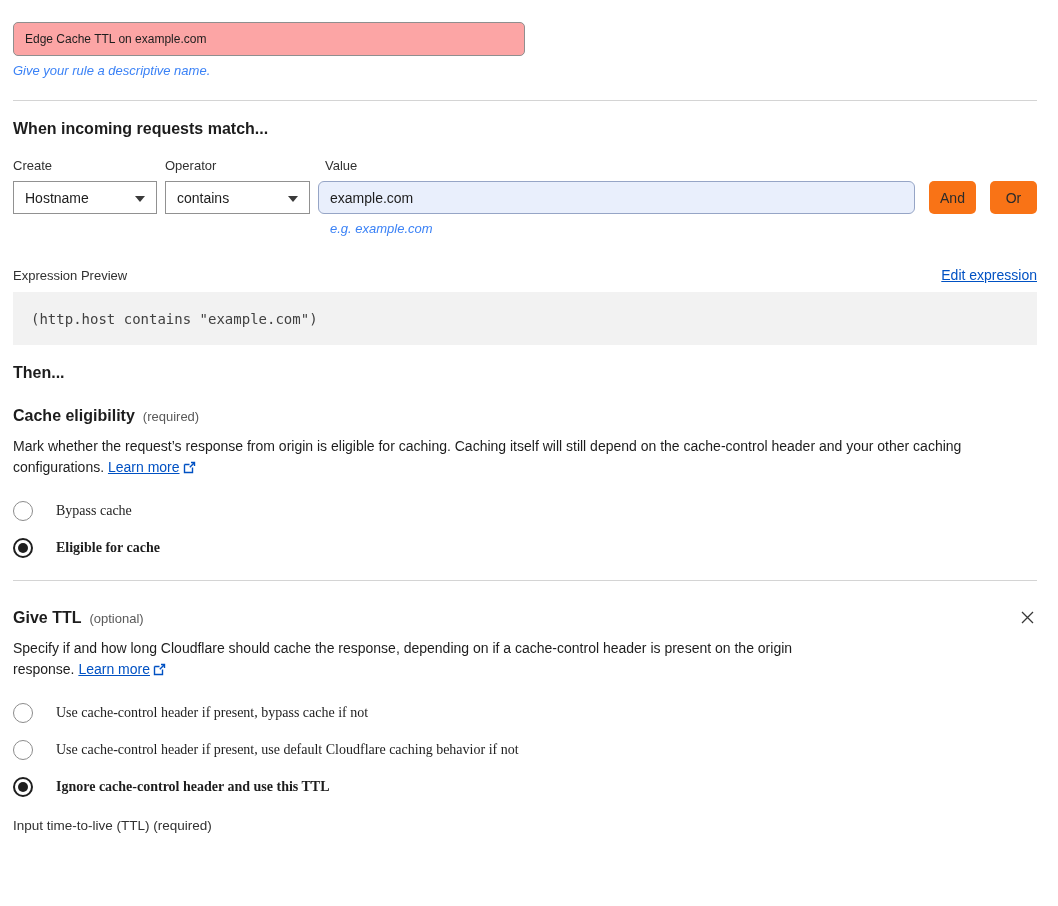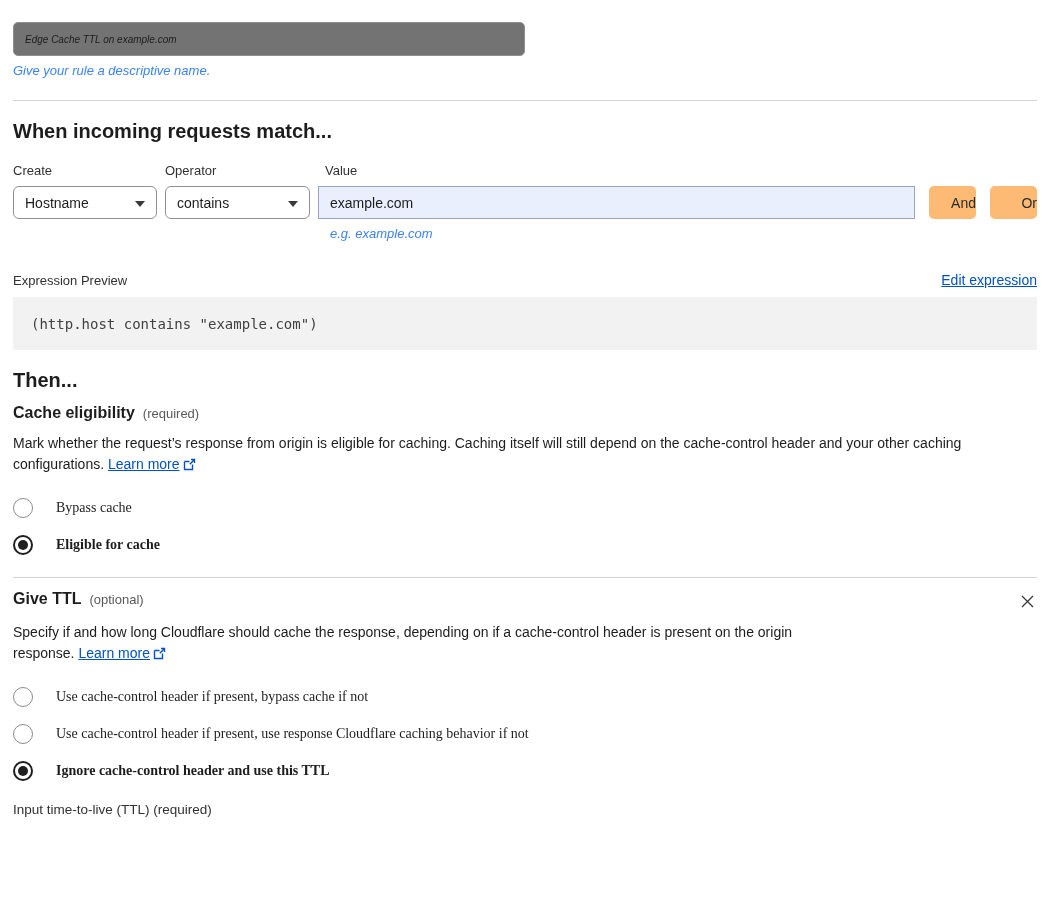--- a/index.html
+++ b/index.html
@@ -15,74 +15,74 @@
   h1.page-title { font-size: 19px; font-weight: 700; letter-spacing: 0.1px; }
 
   .field-label { font-size: 13px; color: #313131; }
   .hint { font-size: 13px; color: #3b82f6; font-style: italic; }
 
   .rule-name-label { margin-top: 29px; }
   .rule-name-input {
     margin-top: 8px;
     width: 512px; height: 34px;
     border: 1px solid #8f8f8f; border-radius: 5px;
-    padding: 0 11px; font-size: 10px; color: #1d1d1d;
-    font-family: inherit; background: #737373; display: block; font-style: italic;
+    padding: 0 11px; font-size: 12px; color: #1d1d1d;
+    font-family: inherit; background: #fca5a5; display: block;
   }
   .rule-name-hint { margin-top: 7px; }
 
   hr.divider { border: none; border-top: 1px solid #d4d4d4; margin-top: 22px; }
 
-  h2.section-heading { font-size: 20px; font-weight: 700; margin-top: 19px; }
+  h2.section-heading { font-size: 16px; font-weight: 700; margin-top: 19px; }
 
   .match-labels { display: flex; margin-top: 20px; }
   .match-labels .lbl-field { width: 152px; }
   .match-labels .lbl-operator { width: 160px; }
 
   .match-row { display: flex; margin-top: 8px; align-items: center; }
   .select-box {
     position: relative; height: 33px;
-    border: 1px solid #919191; border-radius: 6px;
+    border: 1px solid #919191; border-radius: 0;
     background: #fff; display: flex; align-items: center;
     padding: 0 26px 0 11px; font-size: 14px; color: #1d1d1d;
     cursor: pointer;
   }
   .select-box .caret {
     position: absolute; right: 11px; top: 50%; margin-top: -2px;
     width: 0; height: 0;
     border-left: 5px solid transparent; border-right: 5px solid transparent;
     border-top: 6px solid #3a3a3a;
   }
   .field-select { width: 144px; margin-right: 8px; }
   .operator-select { width: 145px; margin-right: 8px; }
   .value-input {
     flex: 1; height: 33px;
-    border: 1px solid #96a5c6; border-radius: 0;
+    border: 1px solid #96a5c6; border-radius: 6px;
     background: #e9effc; padding: 0 11px;
     font-size: 14px; color: #1d1d1d; font-family: inherit;
   }
   .logic-btn {
     height: 33px; width: 47px; margin-left: 14px;
-    background: #fdba74; border: none; border-radius: 5px;
-    font-size: 14px; color: #2b2b2b; font-family: inherit; cursor: pointer; text-align: right;
+    background: #f97316; border: none; border-radius: 5px;
+    font-size: 14px; color: #2b2b2b; font-family: inherit; cursor: pointer;
   }
   .value-hint { margin-top: 7px; margin-left: 317px; }
 
   .expr-row { display: flex; justify-content: space-between; align-items: baseline; margin-top: 31px; text-align: center; }
   a.link { color: #0051c3; text-decoration: underline; font-size: 14px; cursor: pointer; }
   .expr-code {
     margin-top: 9px; height: 53px; background: #f2f2f2;
     display: flex; align-items: center; padding: 0 18px;
     font-family: "DejaVu Sans Mono", "Liberation Mono", monospace;
     font-size: 14px; color: #414141;
   }
 
   .then-heading { margin-top: 23px; }
 
-  .sub-head { margin-top: 12px; display: flex; align-items: flex-start; justify-content: space-between; }
+  .sub-head { margin-top: 25px; display: flex; align-items: flex-end; justify-content: space-between; }
   .sub-head-left { display: flex; align-items: baseline; gap: 8px; }
   .sub-title { font-size: 16px; font-weight: 700; }
   .qualifier { font-size: 13px; color: #595959; }
 
   p.desc { margin-top: 11px; font-size: 14px; color: #1d1d1d; line-height: 21px; }
   p.desc.narrow { max-width: 836px; }
   .ext-icon { display: inline-block; vertical-align: -2px; margin-left: 3px; }
 
   .radio-group { margin-top: 21px; }
   .radio-row { display: flex; align-items: center; margin-bottom: 17px; cursor: pointer; font-family: Liberation Serif, serif; }
@@ -189,21 +189,21 @@
         </svg></span>
   </p>
 
   <div class="radio-group">
     <div class="radio-row">
       <span class="radio"></span>
       <span class="radio-label">Use cache-control header if present, bypass cache if not</span>
     </div>
     <div class="radio-row">
       <span class="radio"></span>
-      <span class="radio-label">Use cache-control header if present, use response Cloudflare caching behavior if not</span>
+      <span class="radio-label">Use cache-control header if present, use default Cloudflare caching behavior if not</span>
     </div>
     <div class="radio-row">
       <span class="radio checked"></span>
       <span class="radio-label bold">Ignore cache-control header and use this TTL</span>
     </div>
   </div>
 
   <div class="field-label ttl-label">Input time-to-live (TTL) (required)</div>
 
 </div>

